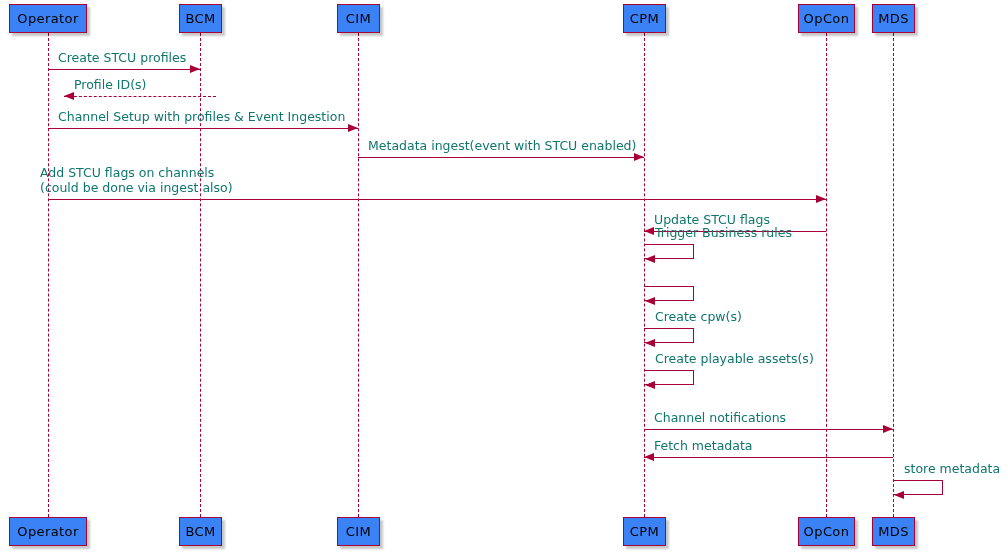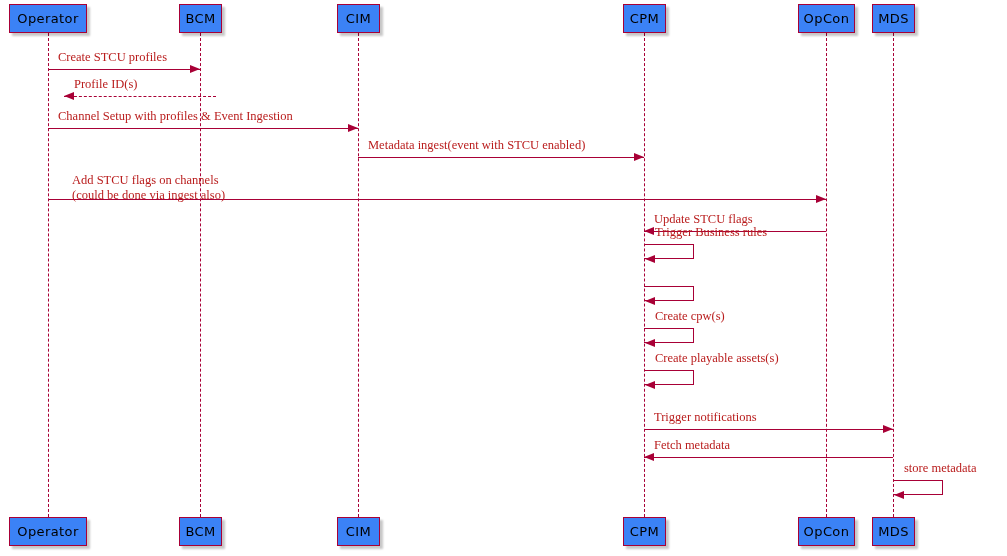--- a/index.html
+++ b/index.html
@@ -63,24 +63,23 @@
     border-left: 10px solid #A80036;
   }
   .arrow-head.left {
     border-top: 4.5px solid transparent;
     border-bottom: 4.5px solid transparent;
     border-right: 10px solid #A80036;
   }
   .msg-label {
     position: absolute;
     font-size: 12.5px;
-    color: #b91c1c;
+    color: #0f766e;
     white-space: pre;
     line-height: 15px;
-    font-family: Liberation Serif, serif;
   }
 
   
   .selfloop {
     position: absolute;
     box-sizing: border-box;
     border: 1px solid #A80036;
     border-left: none;
     background: transparent;
   }
@@ -147,21 +146,21 @@
       <div class="msg-label" style="left: 58px; top: 109px;">Channel Setup with profiles &amp; Event Ingestion</div>
     </div>
     <div style="position: absolute; left: 0px; top: 0px; width: 100%; height: 100%; pointer-events: none;">
       <div class="msg-line" style="left: 358px; top: 157px; width: 286px; pointer-events: auto;"></div>
       <div class="arrow-head right" style="top: 152.5px; left: 634px;"></div>
       <div class="msg-label" style="left: 368px; top: 138px;">Metadata ingest(event with STCU enabled)</div>
     </div>
     <div style="position: absolute; left: 0px; top: 0px; width: 100%; height: 100%; pointer-events: none;">
       <div class="msg-line" style="left: 48px; top: 199px; width: 778px; pointer-events: auto;"></div>
       <div class="arrow-head right" style="top: 194.5px; left: 816px;"></div>
-      <div class="msg-label" style="left: 72px; top: 165px; margin-top: 8px;">Add STCU flags on channels
+      <div class="msg-label" style="left: 40px; top: 165px;">Add STCU flags on channels
 (could be done via ingest also)</div>
     </div>
     <div style="position: absolute; left: 0px; top: 0px; width: 100%; height: 100%; pointer-events: none;">
       <div class="msg-line" style="left: 644px; top: 231px; width: 182px; pointer-events: auto;"></div>
       <div class="arrow-head left" style="top: 226.5px; left: 644px;"></div>
       <div class="msg-label" style="left: 654px; top: 212px;">Update STCU flags</div>
     </div>
     <div style="position: absolute; left: 0px; top: 0px; width: 100%; height: 100%; pointer-events: none; padding-left: 36px;">
       <div class="selfloop" style="left: 644px; top: 244px; width: 50px; height: 15px; pointer-events: auto;"></div>
       <div class="arrow-head left" style="left: 645px; top: 254.5px;"></div>
@@ -177,21 +176,21 @@
       <div class="msg-label" style="left: 655px; top: 309px;">Create cpw(s)</div>
     </div>
     <div style="position: absolute; left: 0px; top: 0px; width: 100%; height: 100%; pointer-events: none;">
       <div class="selfloop" style="left: 644px; top: 370px; width: 50px; height: 15px; pointer-events: auto;"></div>
       <div class="arrow-head left" style="left: 645px; top: 380.5px;"></div>
       <div class="msg-label" style="left: 655px; top: 351px;">Create playable assets(s)</div>
     </div>
     <div style="position: absolute; left: 0px; top: 0px; width: 100%; height: 100%; pointer-events: none;">
       <div class="msg-line" style="left: 644px; top: 429px; width: 249px; pointer-events: auto;"></div>
       <div class="arrow-head right" style="top: 424.5px; left: 883px;"></div>
-      <div class="msg-label" style="left: 654px; top: 410px;">Trigger notifications</div>
+      <div class="msg-label" style="left: 654px; top: 410px;">Channel notifications</div>
     </div>
     <div style="position: absolute; left: 0px; top: 0px; width: 100%; height: 100%; pointer-events: none; padding-left: 16px;">
       <div class="msg-line" style="left: 644px; top: 457px; width: 249px; pointer-events: auto;"></div>
       <div class="arrow-head left" style="top: 452.5px; left: 644px;"></div>
       <div class="msg-label" style="left: 654px; top: 438px;">Fetch metadata</div>
     </div>
     <div style="position: absolute; left: 0px; top: 0px; width: 100%; height: 100%; pointer-events: none;">
       <div class="selfloop" style="left: 893px; top: 480px; width: 50px; height: 15px; pointer-events: auto;"></div>
       <div class="arrow-head left" style="left: 894px; top: 490.5px;"></div>
       <div class="msg-label" style="left: 904px; top: 461px;">store metadata</div>

